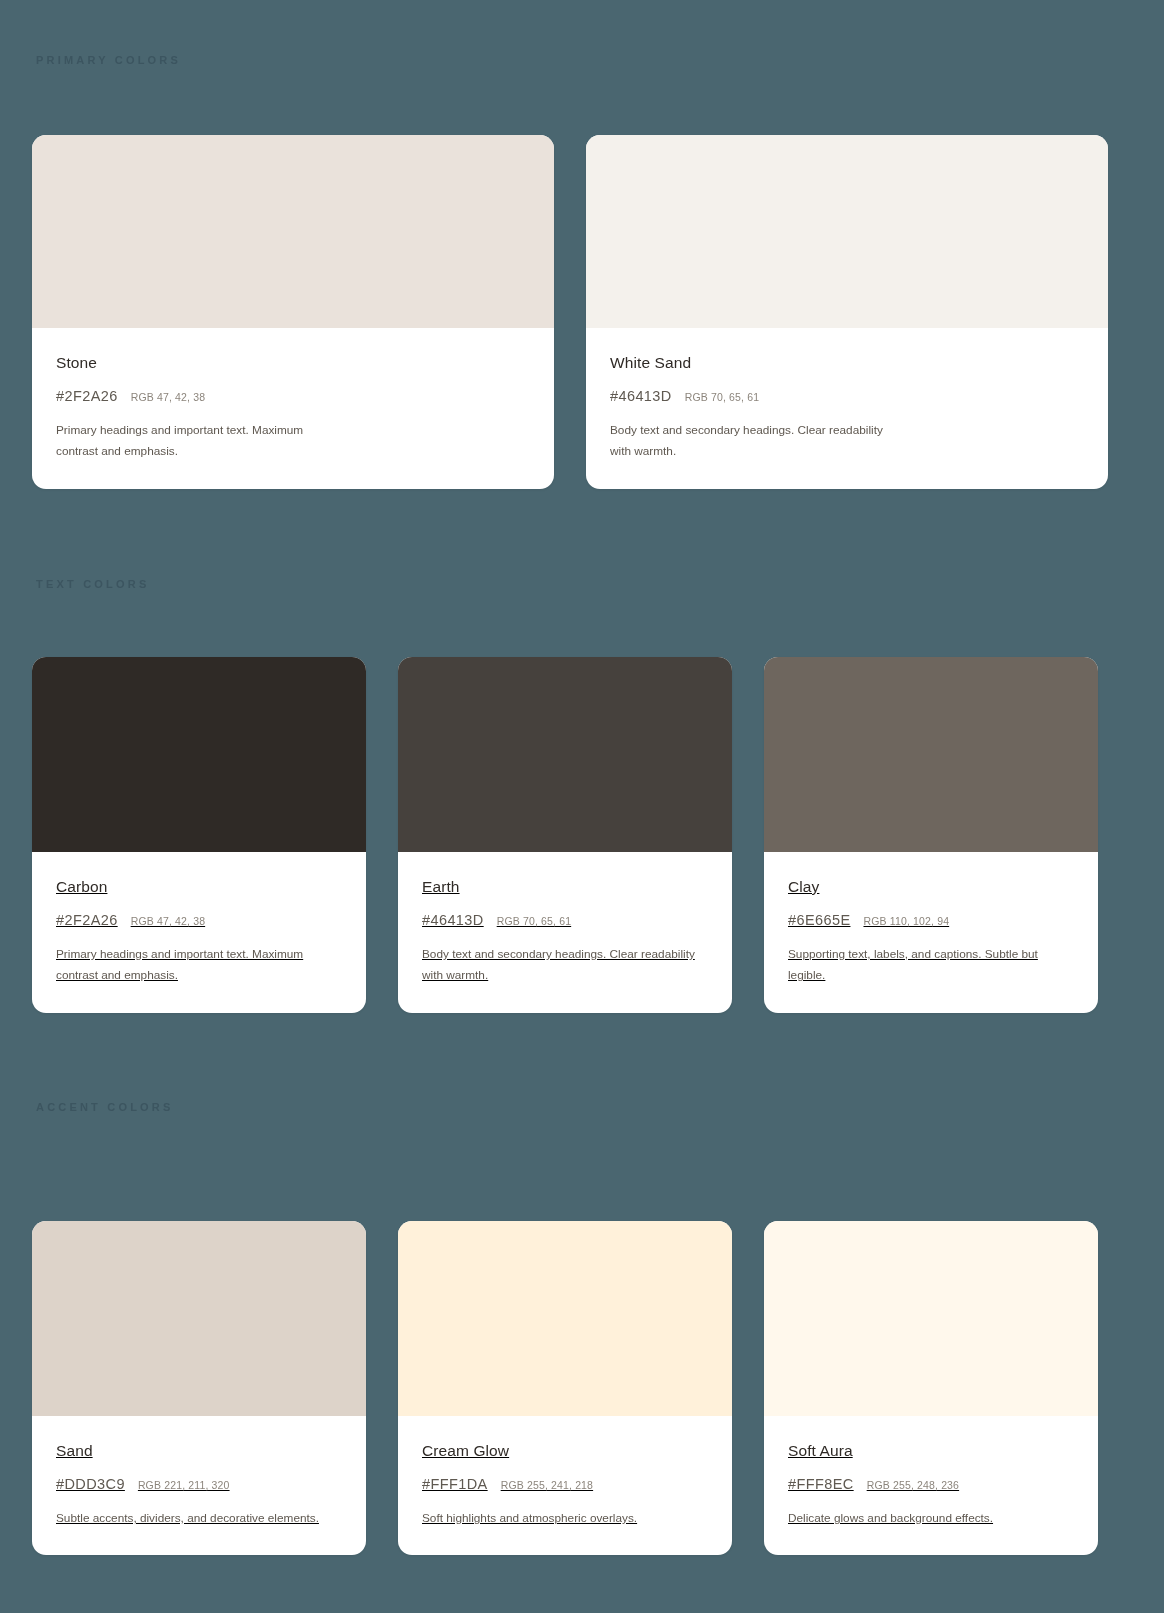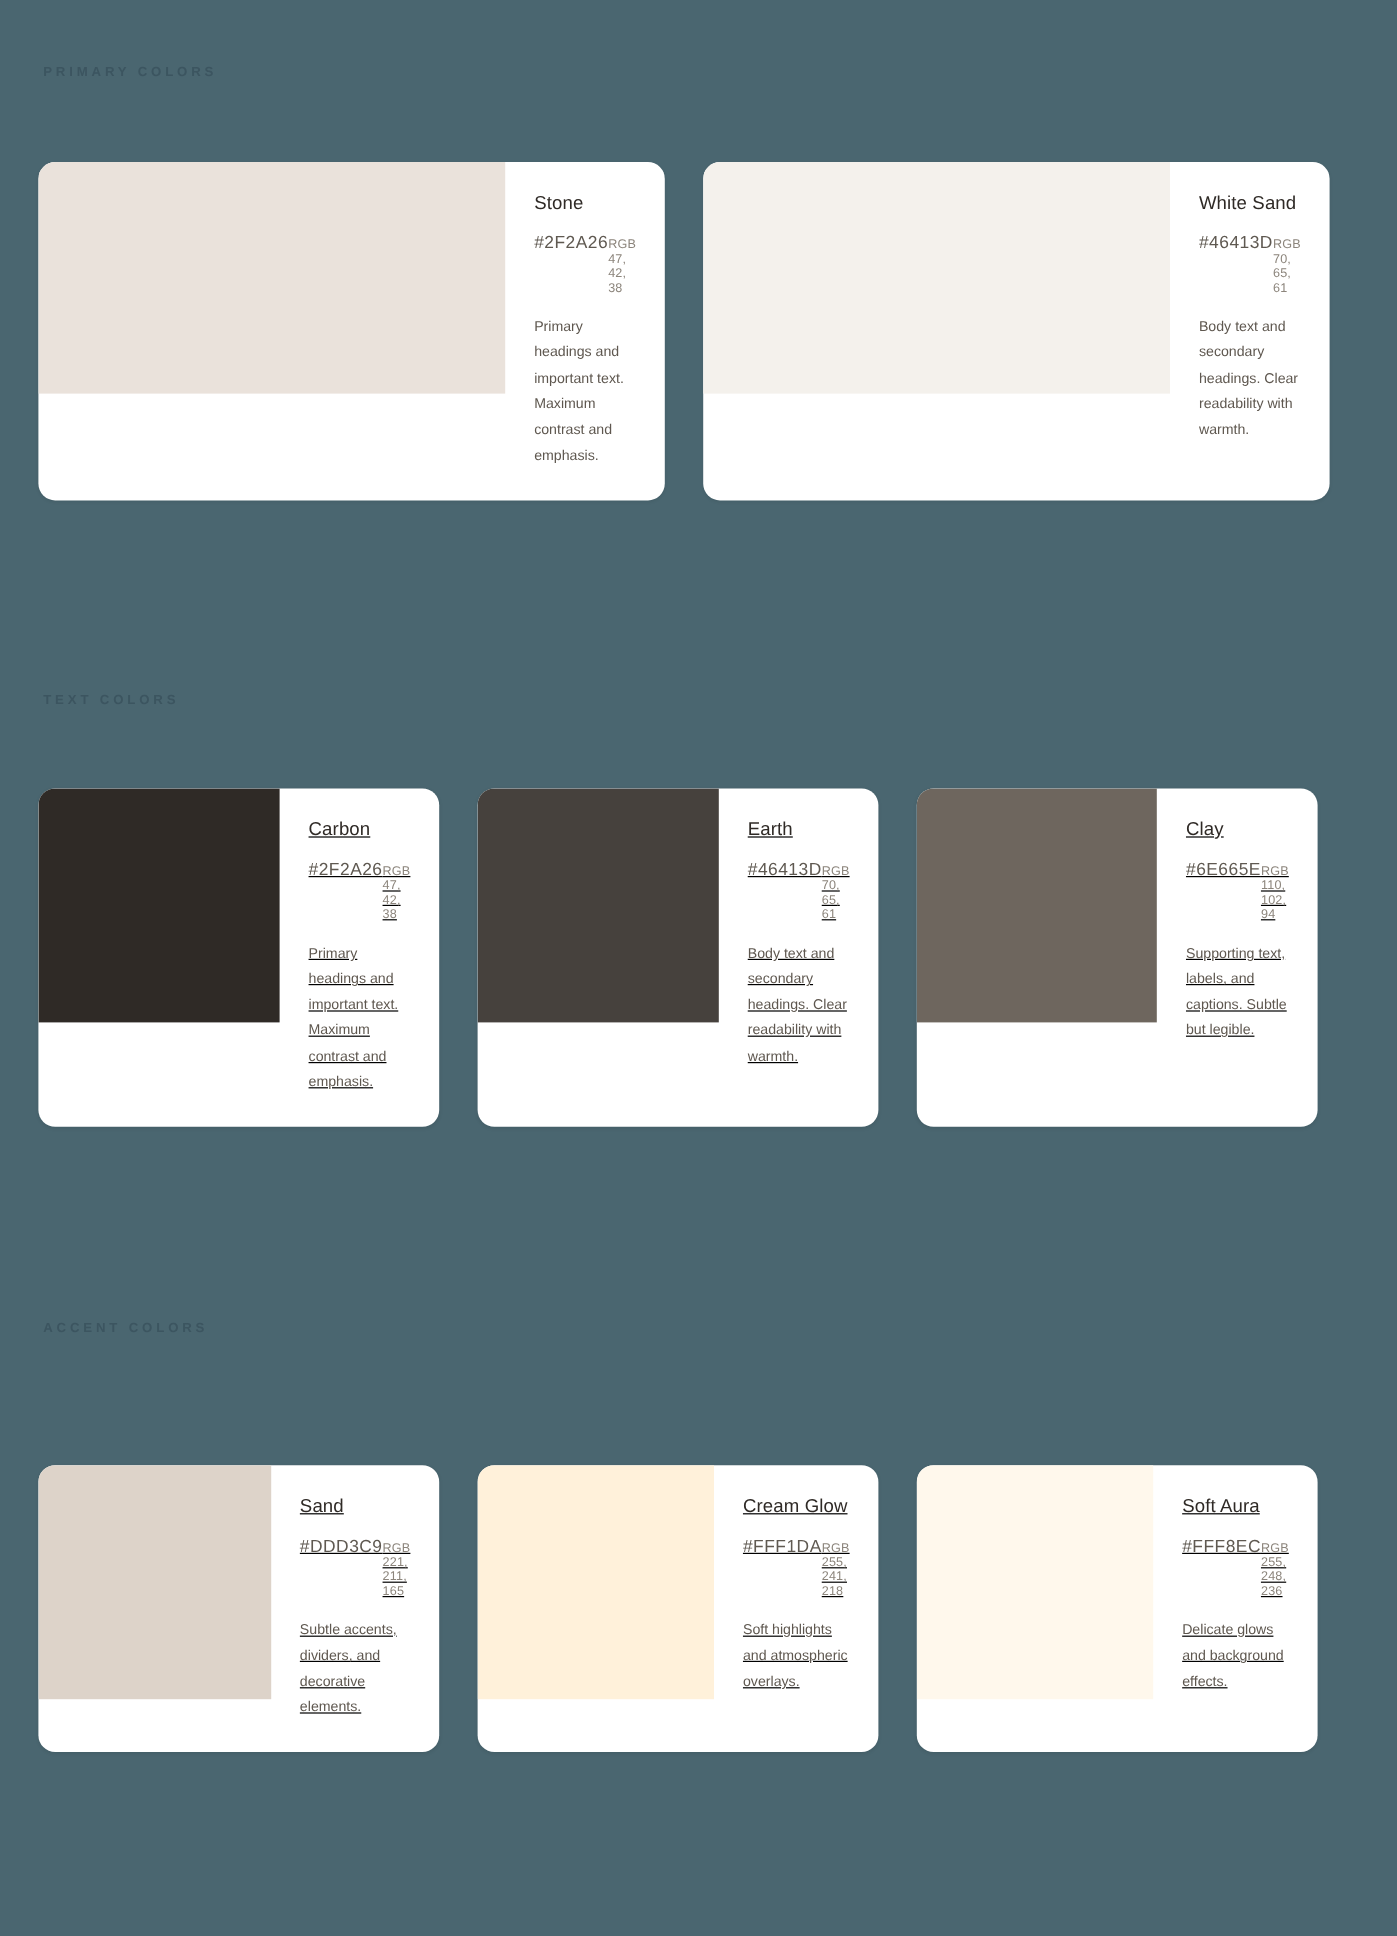--- a/index.html
+++ b/index.html
@@ -42,21 +42,21 @@
 
   .grid-primary { top: 135px;  width: 1100px; }
   .grid-text    { top: 657px;  width: 1100px; }
   .grid-accent  { top: 1221px; width: 1100px; }
 
   .card {
     background: #FFFFFF;
     border-radius: 14px;
     overflow: hidden;
     display: flex;
-    flex-direction: row;
+    flex-direction: column;
     box-shadow: 0 1px 3px rgba(0,0,0,0.07);
   }
 
   .grid-primary .card { width: 522px; }
   .grid-text .card,
   .grid-accent .card  { width: 334px; text-decoration: underline; }
 
   .swatch { width: 100%; }
   .grid-primary .swatch { height: 193px; }
   .grid-text .swatch    { height: 195px; }
@@ -71,20 +71,21 @@
     font-size: 15.5px;
     color: #2F2A26;
     font-weight: 400;
     letter-spacing: 0.1px;
     margin-bottom: 16px;
   }
 
   .code-row {
     display: flex;
     align-items: baseline;
+    gap: 13px;
     margin-bottom: 16px;
   }
 
   .hex {
     font-size: 14.5px;
     color: #5F5951;
     letter-spacing: 0.4px;
   }
 
   .rgb {
@@ -183,21 +184,21 @@
   <div class="section-label section-label-accent" style="color: rgb(60, 85, 96);">ACCENT COLORS</div>
 
   <div class="grid grid-accent">
 
     <div class="card">
       <div class="swatch" style="background: rgb(221, 211, 201);"></div>
       <div class="card-body">
         <div class="card-name">Sand</div>
         <div class="code-row">
           <span class="hex">#DDD3C9</span>
-          <span class="rgb">RGB 221, 211, 165</span>
+          <span class="rgb">RGB 221, 211, 320</span>
         </div>
         <div class="desc">Subtle accents, dividers, and decorative elements.</div>
       </div>
     </div>
 
     <div class="card">
       <div class="swatch" style="background: rgb(255, 241, 218);"></div>
       <div class="card-body">
         <div class="card-name">Cream Glow</div>
         <div class="code-row">

